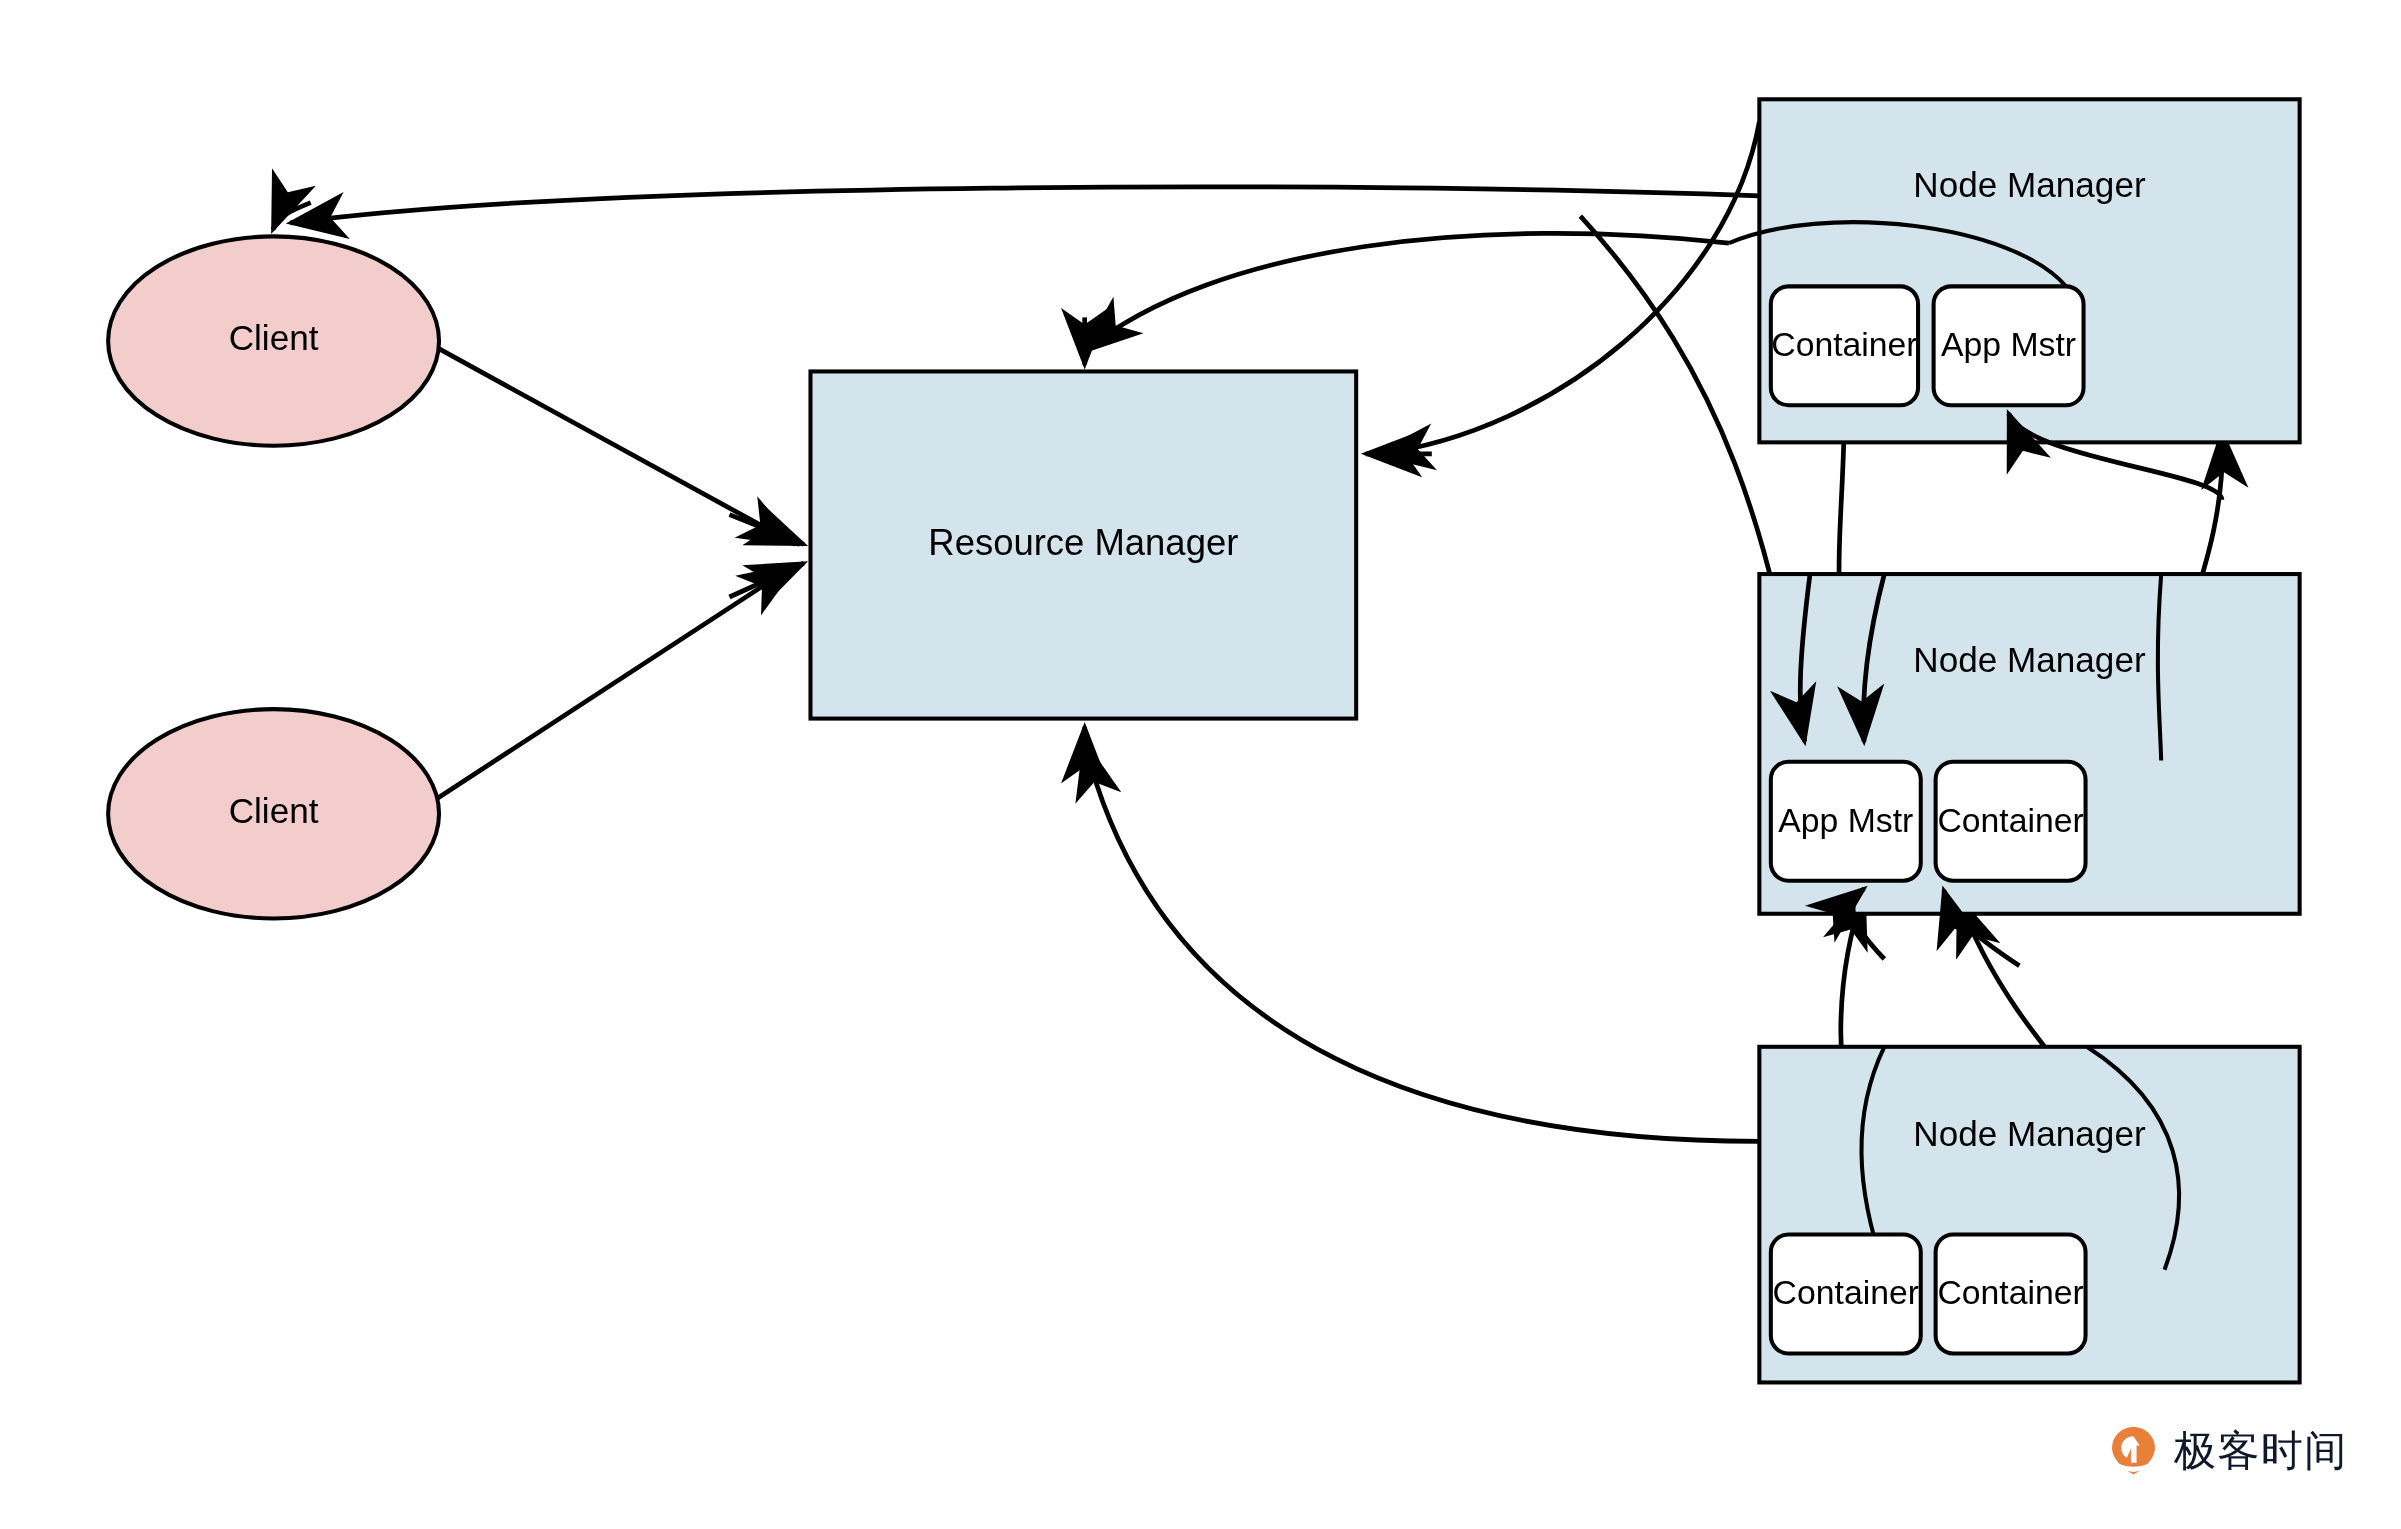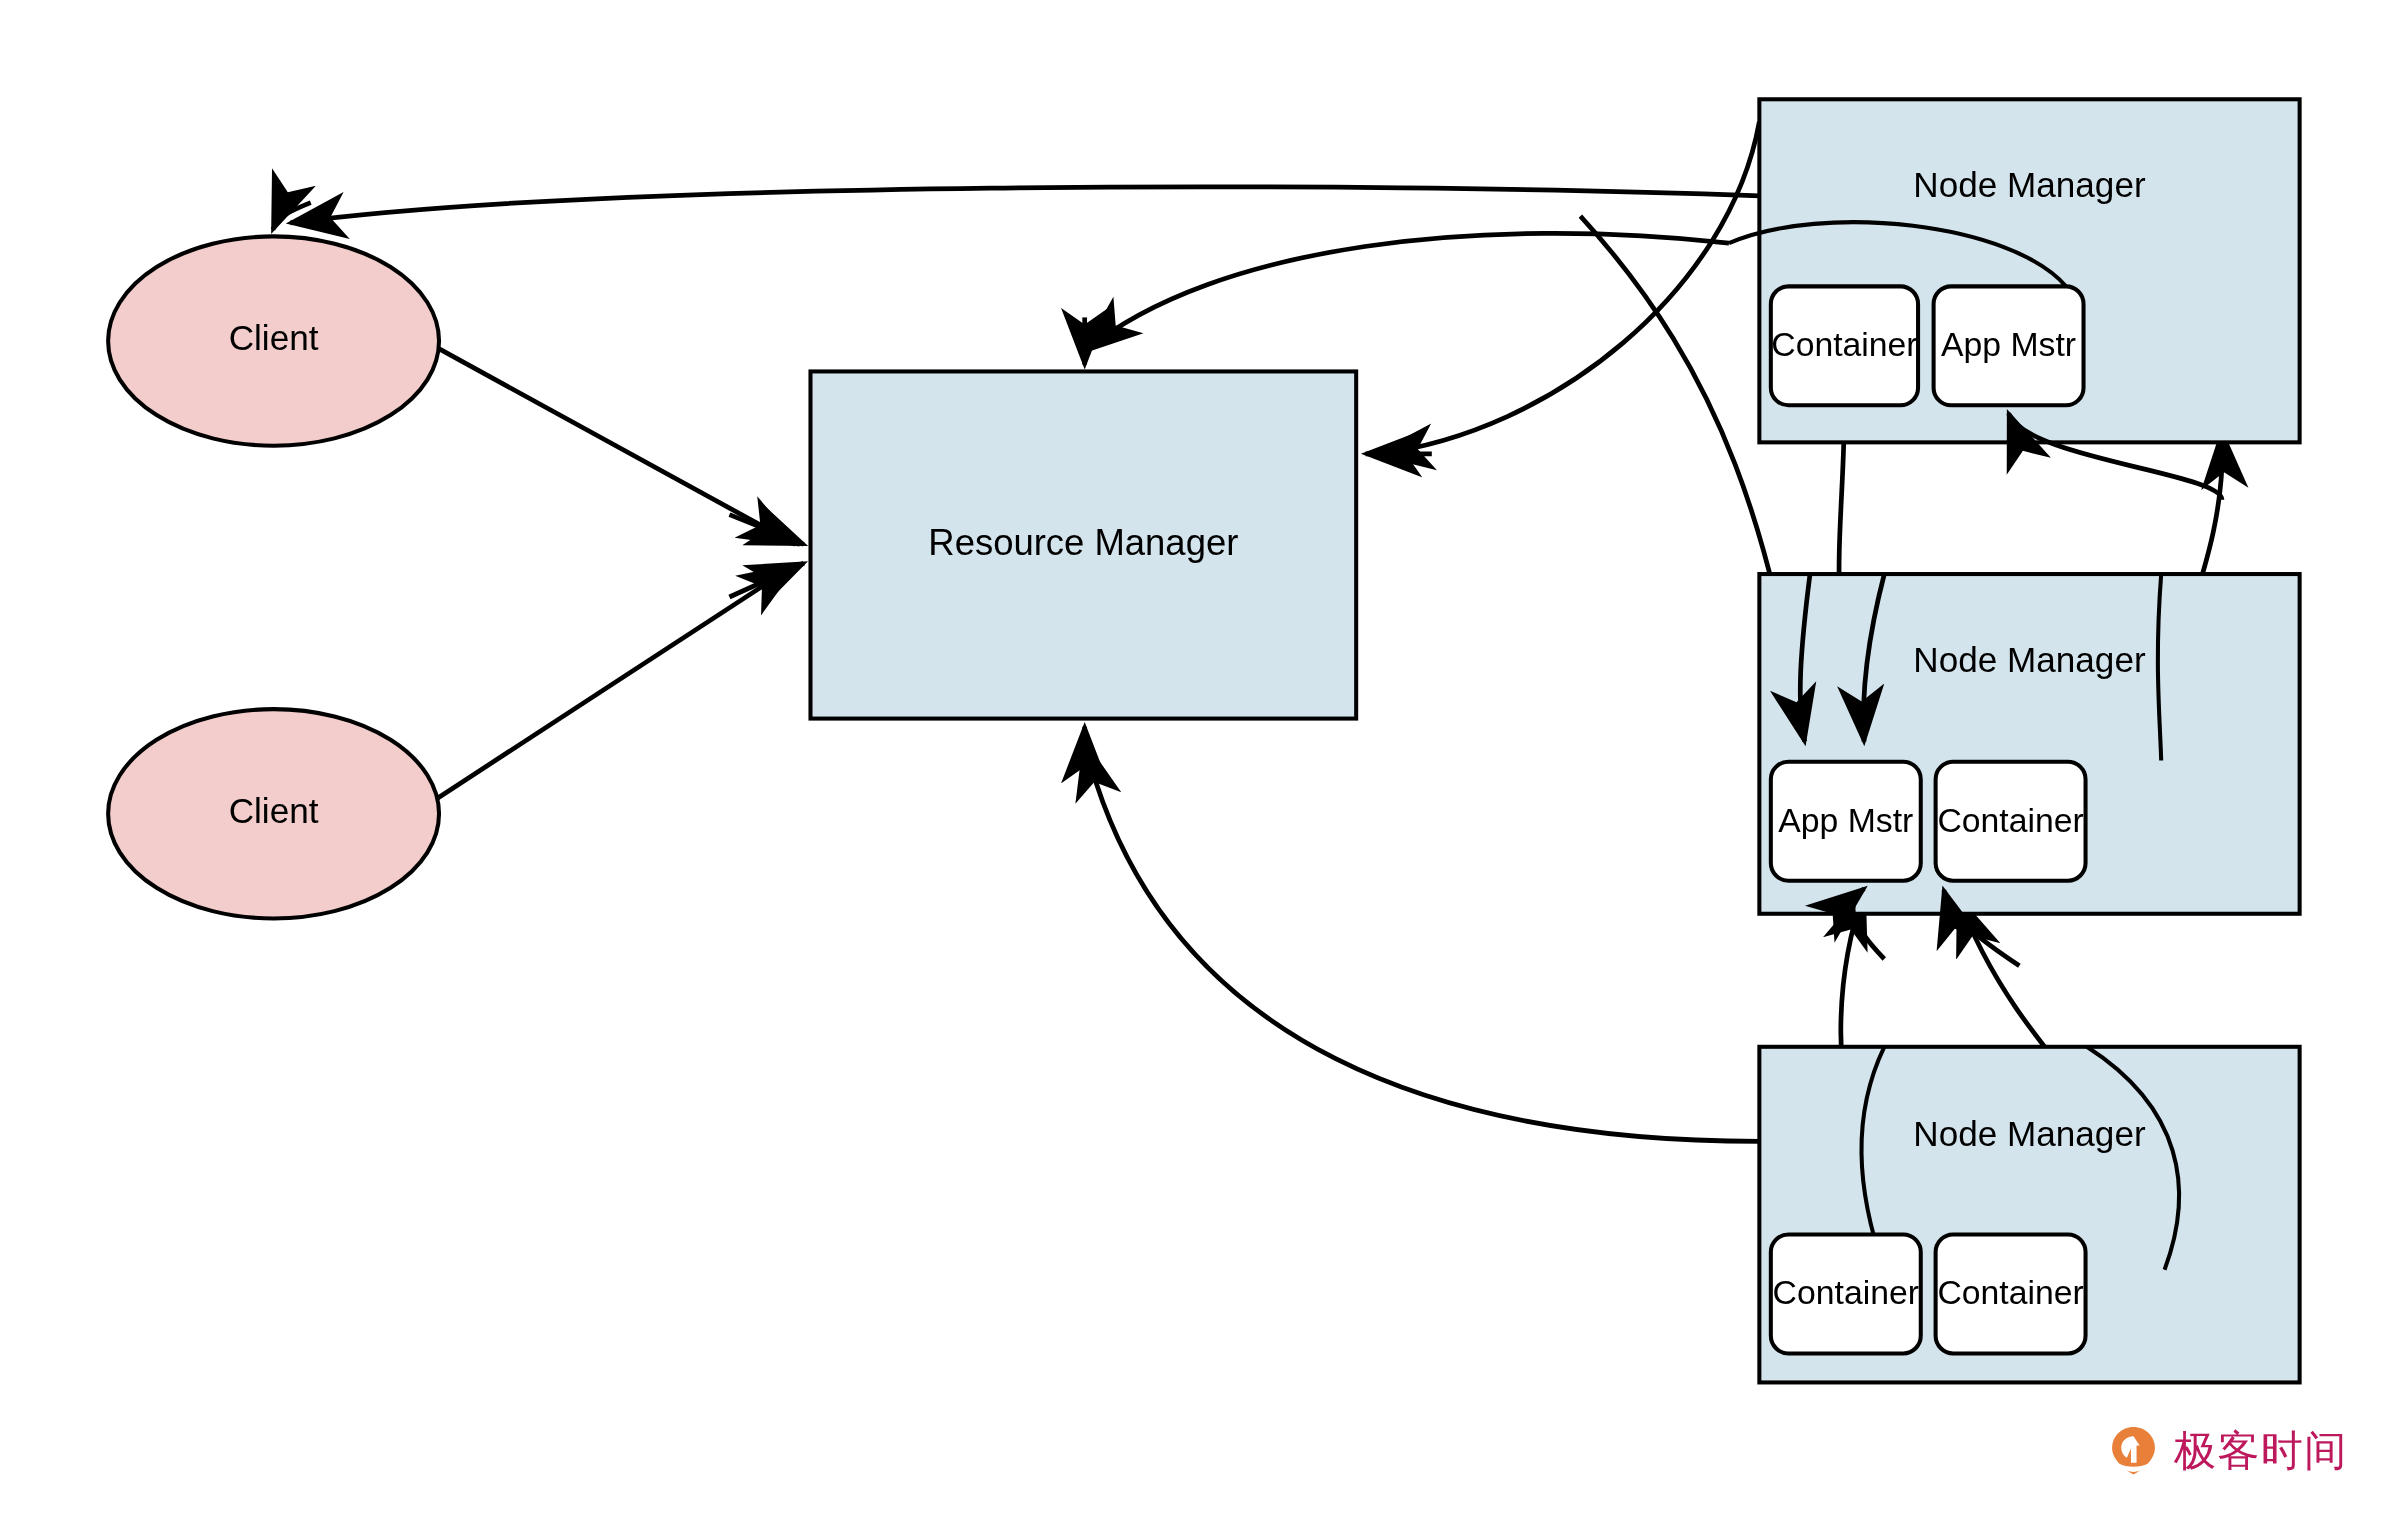--- a/index.html
+++ b/index.html
@@ -57,21 +57,21 @@
     gap: 15px;
   }
   #watermark .wm-mark {
     width: 51px;
     height: 51px;
     position: relative;
   }
   #watermark .wm-text {
     font-family: "Liberation Sans", sans-serif;
     font-size: 42px;
-    color: #be185d;
+    color: #0f172a;
     letter-spacing: 1.4px;
     line-height: 1;
     white-space: nowrap;
   }
 </style>
 </head>
 <body>
 
 <div id="stage">
 

